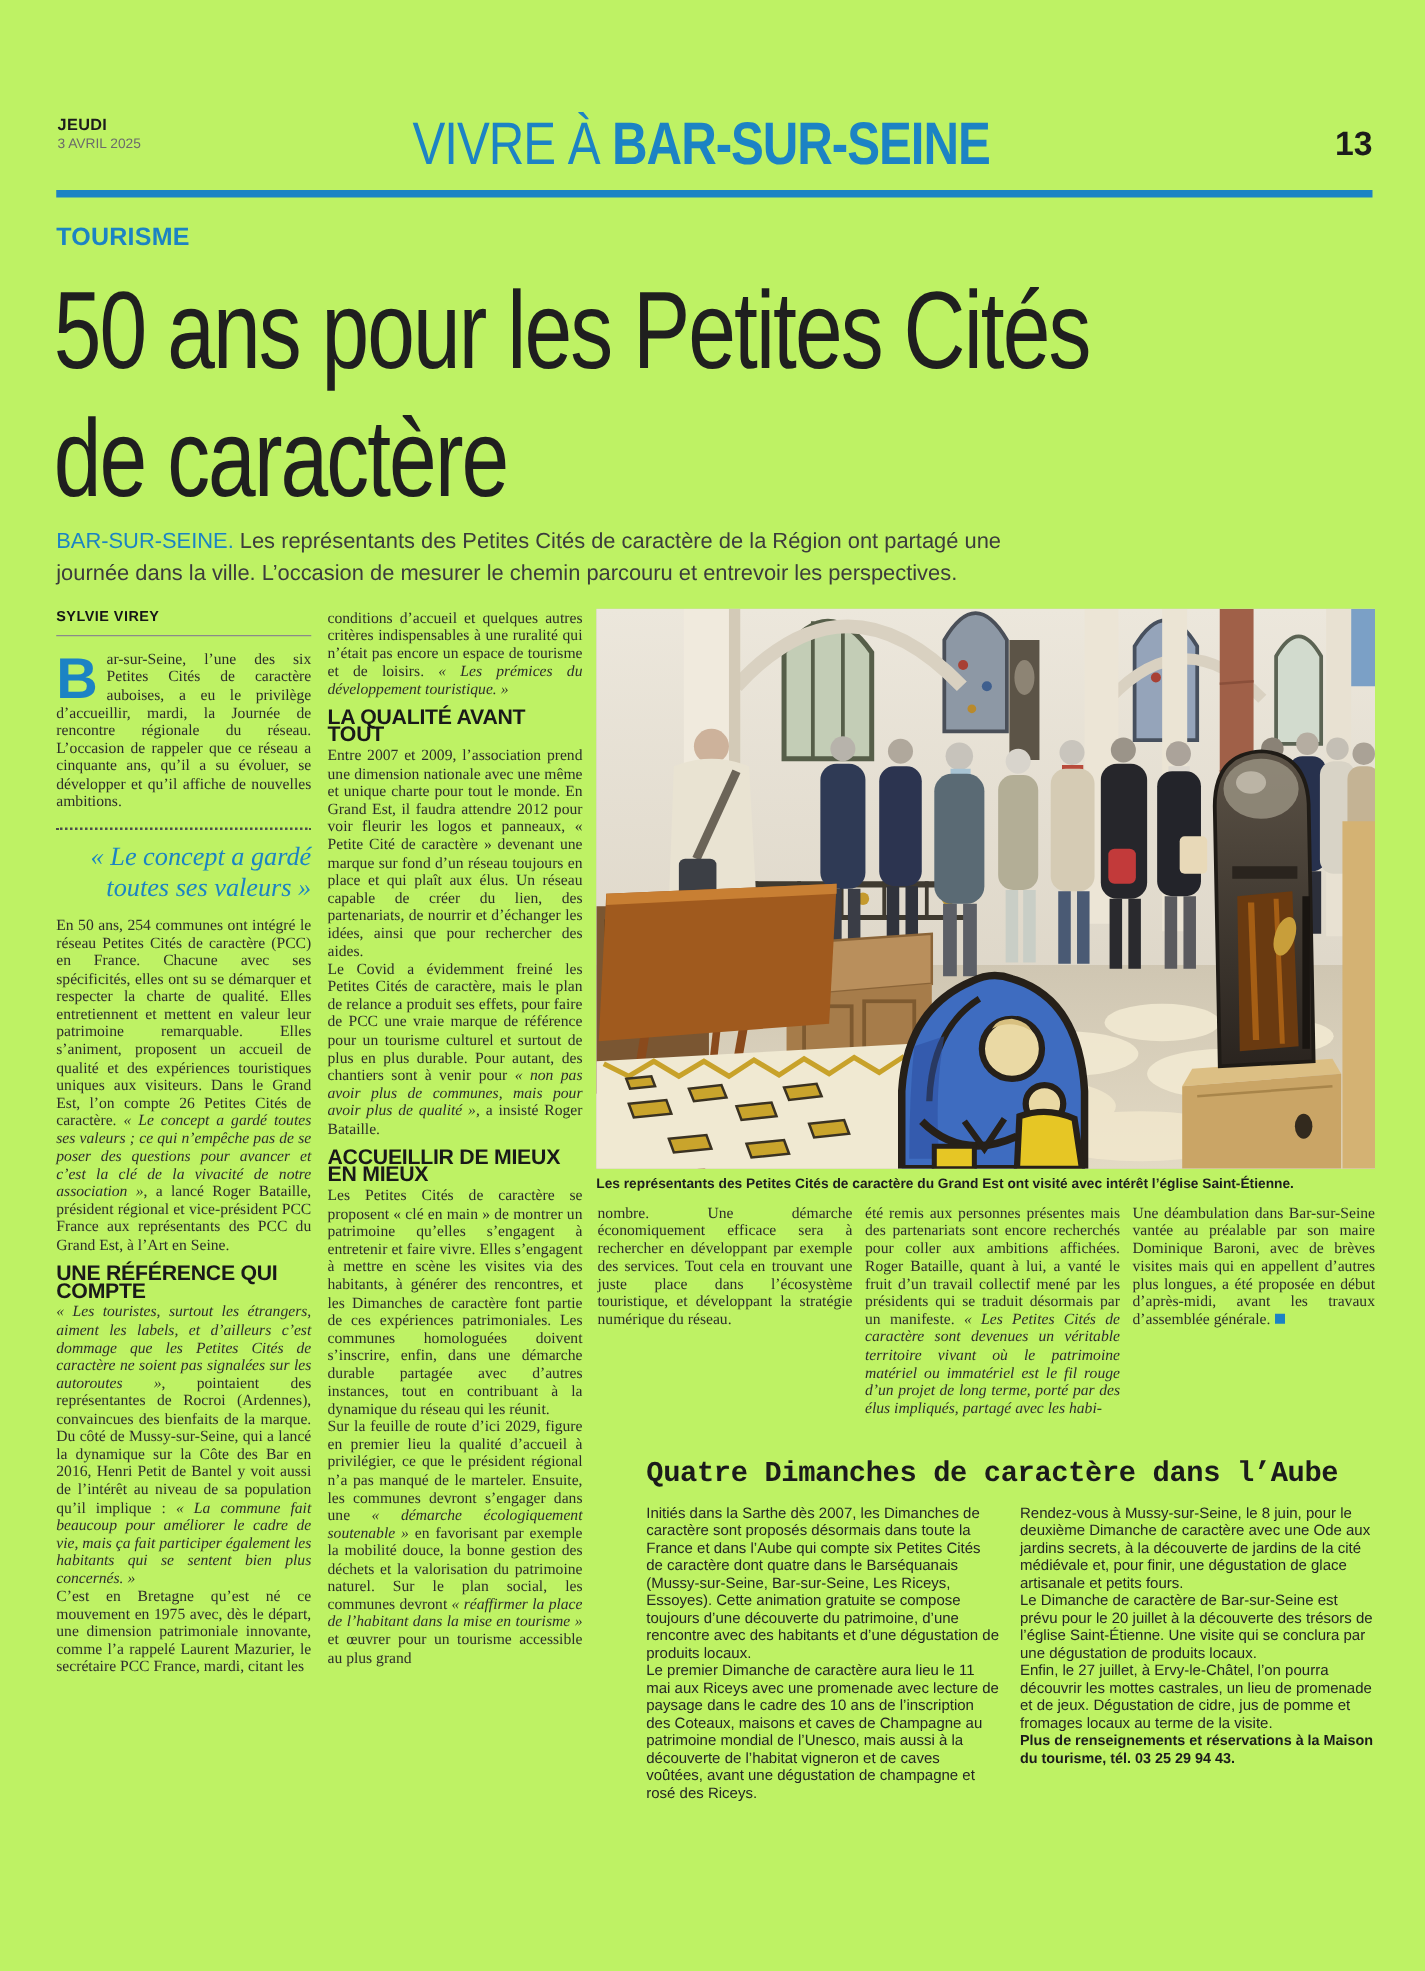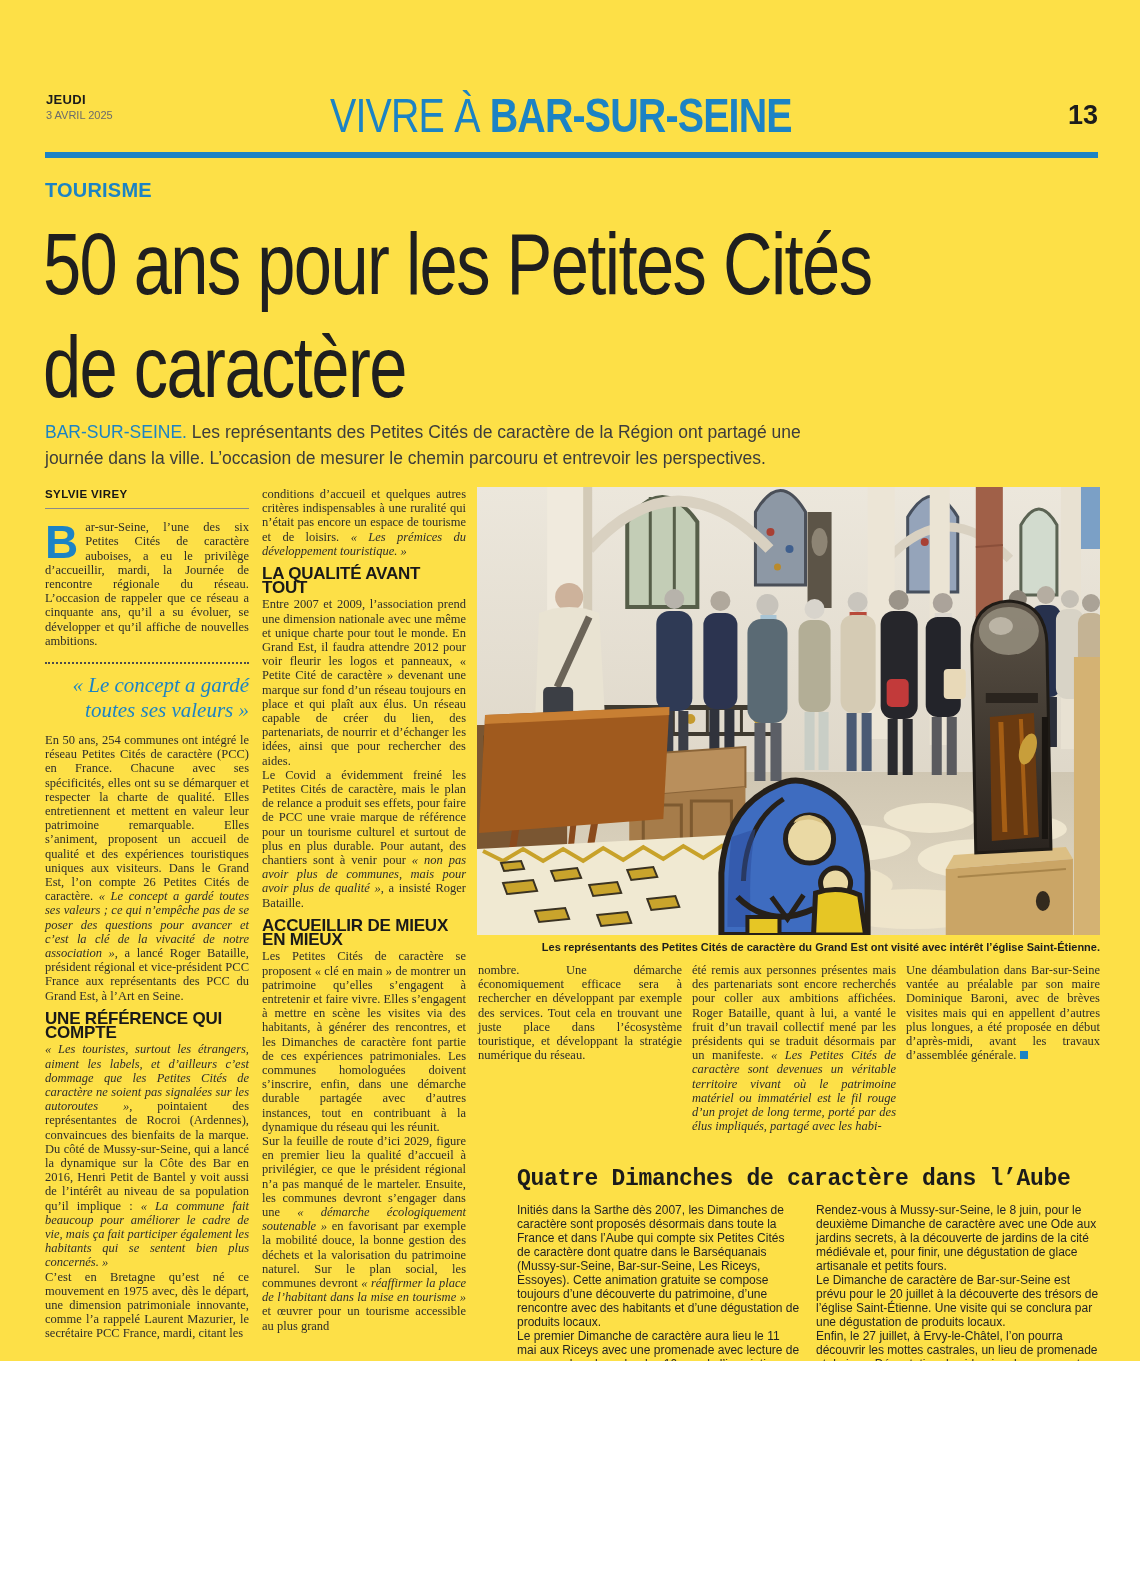--- a/index.html
+++ b/index.html
@@ -1,16 +1,16 @@
 <!DOCTYPE html>
 <html lang="fr"><head>
 <meta charset="utf-8">
 <style>
   html,body{margin:0;padding:0;background:#ffffff;}
-  .page{position:relative;width:1140px;height:1361px;background:#fde047;overflow:hidden;
+  .page{position:relative;width:1140px;height:1577px;background:#bef264;overflow:hidden;
         font-family:"Liberation Serif",serif;color:#2e2d2b;}
 
   
   .date-block{position:absolute;left:46px;top:93px;font-family:"Liberation Sans",sans-serif;line-height:1.1;}
   .date-day{font-weight:bold;font-size:13px;color:#1c1c1c;letter-spacing:.3px;}
   .date-rest{font-size:11px;color:#6b6b6b;margin-top:2px;}
   .section-title{position:absolute;left:330px;top:88px;white-space:nowrap;
         transform:scaleX(.82);transform-origin:left top;
         font-family:"Liberation Sans",sans-serif;font-size:48px;color:#1c83c4;letter-spacing:-1px;}
   .st-light{font-weight:300;}
@@ -44,21 +44,21 @@
         font-size:46px;line-height:38px;padding:3px 7px 0 0;}
   .pullquote{border-top:2px dotted #4c4c4c;margin:14px 0 10px 0;padding-top:9px;
         color:#1c83c4;font-style:italic;font-size:21px;line-height:25px;text-align:right;}
   .subhead{font-family:"Liberation Sans",sans-serif;font-weight:bold;font-size:17px;
         color:#191919;letter-spacing:-.2px;margin:9px 0 2px 0 !important;text-align:left;}
   .endmark{display:inline-block;width:8px;height:8px;background:#1c83c4;margin-left:4px;}
 
   
   .photo{position:absolute;left:477px;top:487px;width:623px;height:448px;overflow:hidden;background:#d8d1c1;}
   .caption{position:absolute;left:477px;top:941px;width:623px;
-        font-family:"Liberation Sans",sans-serif;font-weight:bold;font-size:11px;color:#1d1d1d;text-align:right;}
+        font-family:"Liberation Sans",sans-serif;font-weight:bold;font-size:11px;color:#1d1d1d;}
 
   
   .box{position:absolute;left:517px;top:1166px;width:583px;font-family:"Liberation Sans",sans-serif;}
   .box-title{font-size:23px;font-weight:bold;color:#1b1b1b;letter-spacing:-.3px;margin:0 0 11px 0;font-family:Liberation Mono, monospace;}
   .box-cols{display:flex;gap:16px;}
   .box-col{width:283px;font-size:12px;line-height:14px;color:#242424;}
   .box-col p{margin:0;}
   .box-footer{font-weight:bold;font-size:11.5px;line-height:13.5px;color:#1b1b1b;margin-top:2px !important;}
 </style>
 </head>

